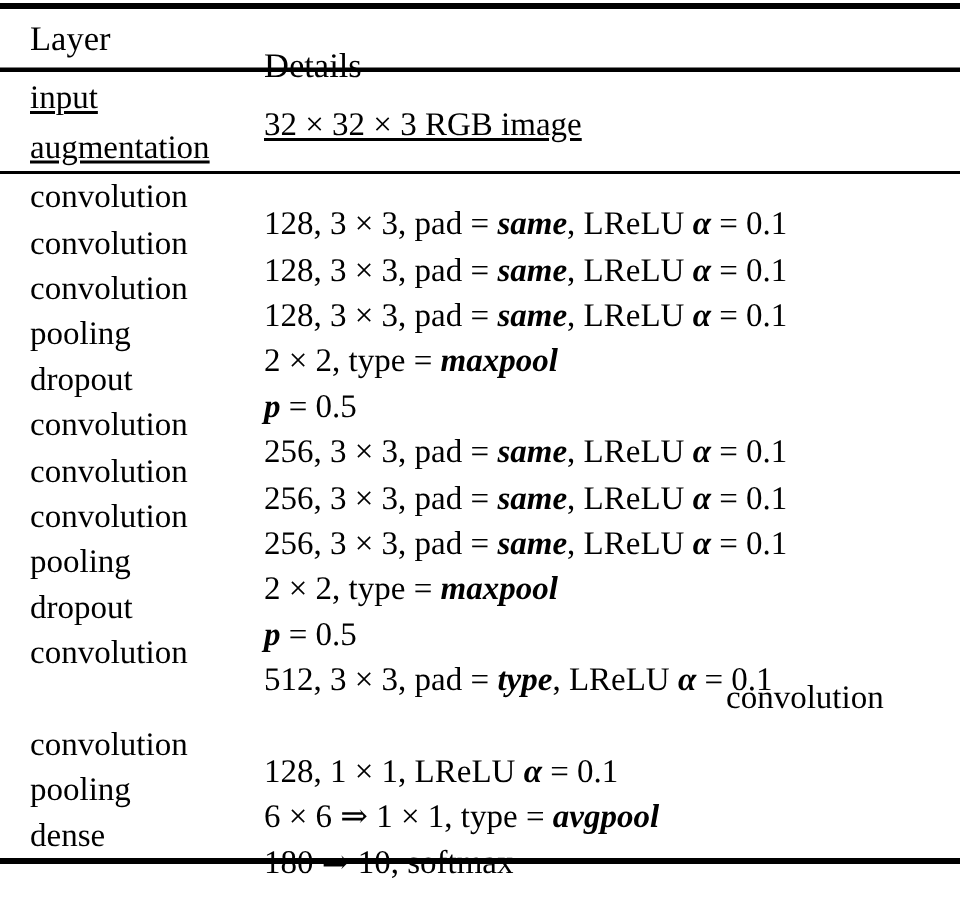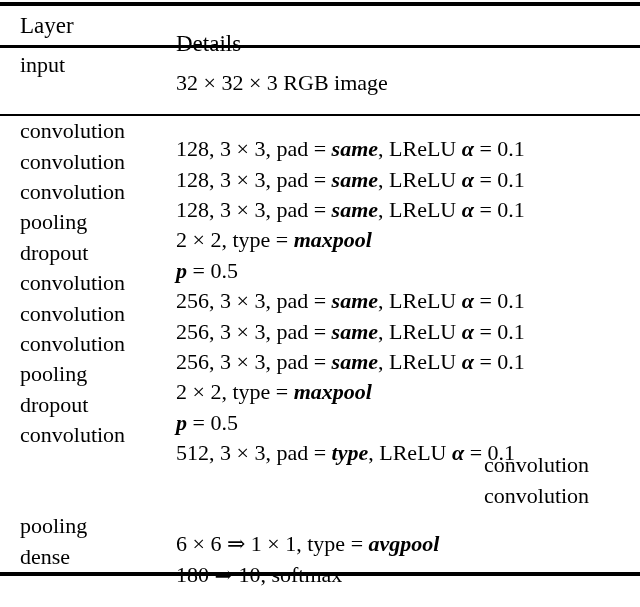--- a/index.html
+++ b/index.html
@@ -27,21 +27,21 @@
   .rule.thin   { height: 2px; }
   .trow {
     display: flex;
     align-items: center;
     font-size: 22px;
     line-height: 1;
     white-space: nowrap;
   }
   .trow.header { height: 39px; }
   .trow.header .cell { font-weight: normal; font-size: 23px; }
-  .sec-top .trow { height: 33px; }
+  .sec-top .trow { height: 33px; text-decoration: underline; }
   .sec-body .trow { height: 30.4px; justify-content: flex-end; }
   .cell { display: block; }
   .cell.c1 {
     width: 176px;
     padding-left: 20px;
     box-sizing: border-box;
     flex: 0 0 auto;
   }
   .cell.c2 { flex: 1 1 auto; margin-top: 36px; }
   .it { font-style: italic; font-weight: bold; }
@@ -58,20 +58,21 @@
   </div>
 
   <div class="rule medium"></div>
 
   <div class="sec-top" id="section-0">
       <div class="trow">
         <div class="cell c1">input</div>
         <div class="cell c2"><span>32 × 32 × 3 RGB image</span></div>
       </div>
       <div class="trow">
+        <div class="cell c1">augmentation</div>
       </div>
     </div>
 
   <div class="rule thin"></div>
 
   <div class="sec-body" id="section-1">
       <div class="trow">
         <div class="cell c1">convolution</div>
         <div class="cell c2"><span>128, 3 × 3, pad = </span><span class="it">same</span><span>, LReLU </span><span class="it">α</span><span> = 0.1</span></div>
       </div>
@@ -113,20 +114,21 @@
       </div>
       <div class="trow">
         <div class="cell c1">convolution</div>
         <div class="cell c2"><span>512, 3 × 3, pad = </span><span class="it">type</span><span>, LReLU </span><span class="it">α</span><span> = 0.1</span></div>
       </div>
       <div class="trow">
         <div class="cell c1">convolution</div>
       </div>
       <div class="trow">
         <div class="cell c1">convolution</div>
+        <div class="cell c2"><span>128, 1 × 1, LReLU </span><span class="it">α</span><span> = 0.1</span></div>
       </div>
       <div class="trow">
         <div class="cell c1">pooling</div>
         <div class="cell c2"><span>6 × 6 ⇒ 1 × 1, type = </span><span class="it">avgpool</span></div>
       </div>
       <div class="trow">
         <div class="cell c1">dense</div>
         <div class="cell c2"><span>180 ⇒ 10, softmax</span></div>
       </div>
     </div>

